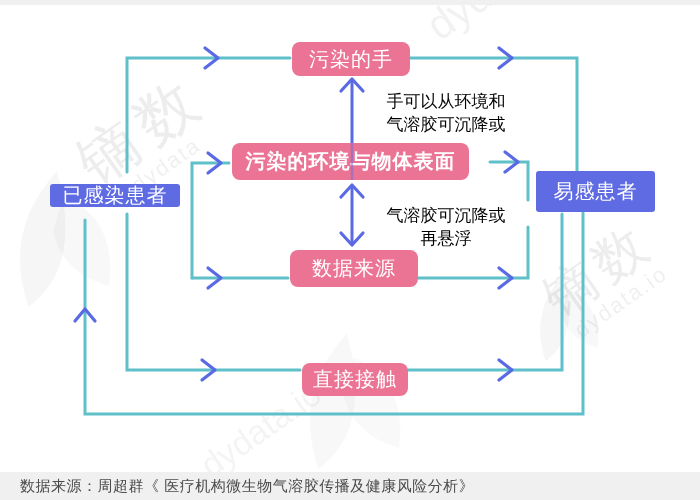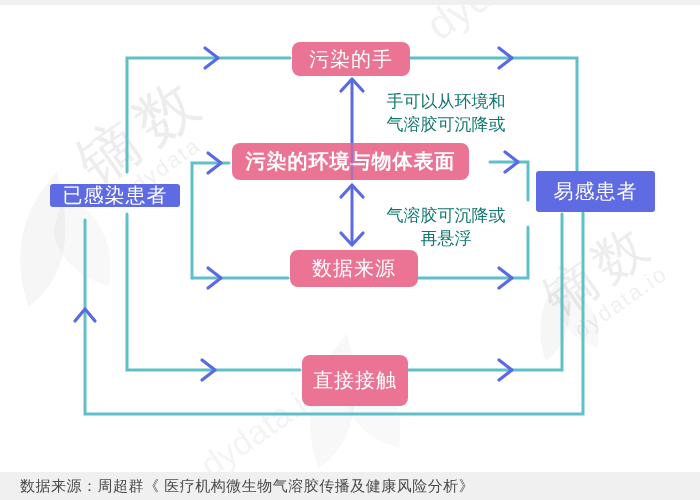--- a/index.html
+++ b/index.html
@@ -24,24 +24,24 @@
   #wires-over{position:absolute;left:0;top:0;z-index:3;pointer-events:none;}
   
   .node{position:absolute;z-index:2;display:flex;align-items:center;justify-content:center;
         color:#ffffff;font-size:20px;letter-spacing:1px;border-radius:3px;}
   .pink{background:#EB7394;border-radius:8px;}
   .blue{background:#5E6BE2;}
   .n-infected{left:50px;top:172px;width:130px;height:23px;margin-top:12px;}
   .n-hands{left:292px;top:42px;width:118px;height:34px;}
   .n-surfaces{left:232px;top:143px;width:237px;height:37px;font-weight:bold;}
   .n-air{left:290px;top:250px;width:128px;height:37px;}
-  .n-contact{left:302px;top:355px;width:106px;height:51px;}
+  .n-contact{left:302px;top:363px;width:106px;height:33px;}
   .n-susceptible{left:536px;top:171px;width:119px;height:41px;}
   
-  .note{position:absolute;z-index:2;width:156px;text-align:center;color:#0f766e;
+  .note{position:absolute;z-index:2;width:156px;text-align:center;color:#000000;
         font-size:17px;line-height:23px;}
   .note-hands{left:368px;top:90px;}
   .note-aerosol{left:368px;top:186px;margin-top:18px;}
   
   .footer{position:absolute;left:0;top:472px;width:700px;height:28px;background:#F0F0F0;
           z-index:4;display:flex;align-items:center;}
   .footer span{margin-left:20px;font-size:15px;color:#4A4A4A;letter-spacing:0.5px;}
 </style>
 </head>
 <body>

